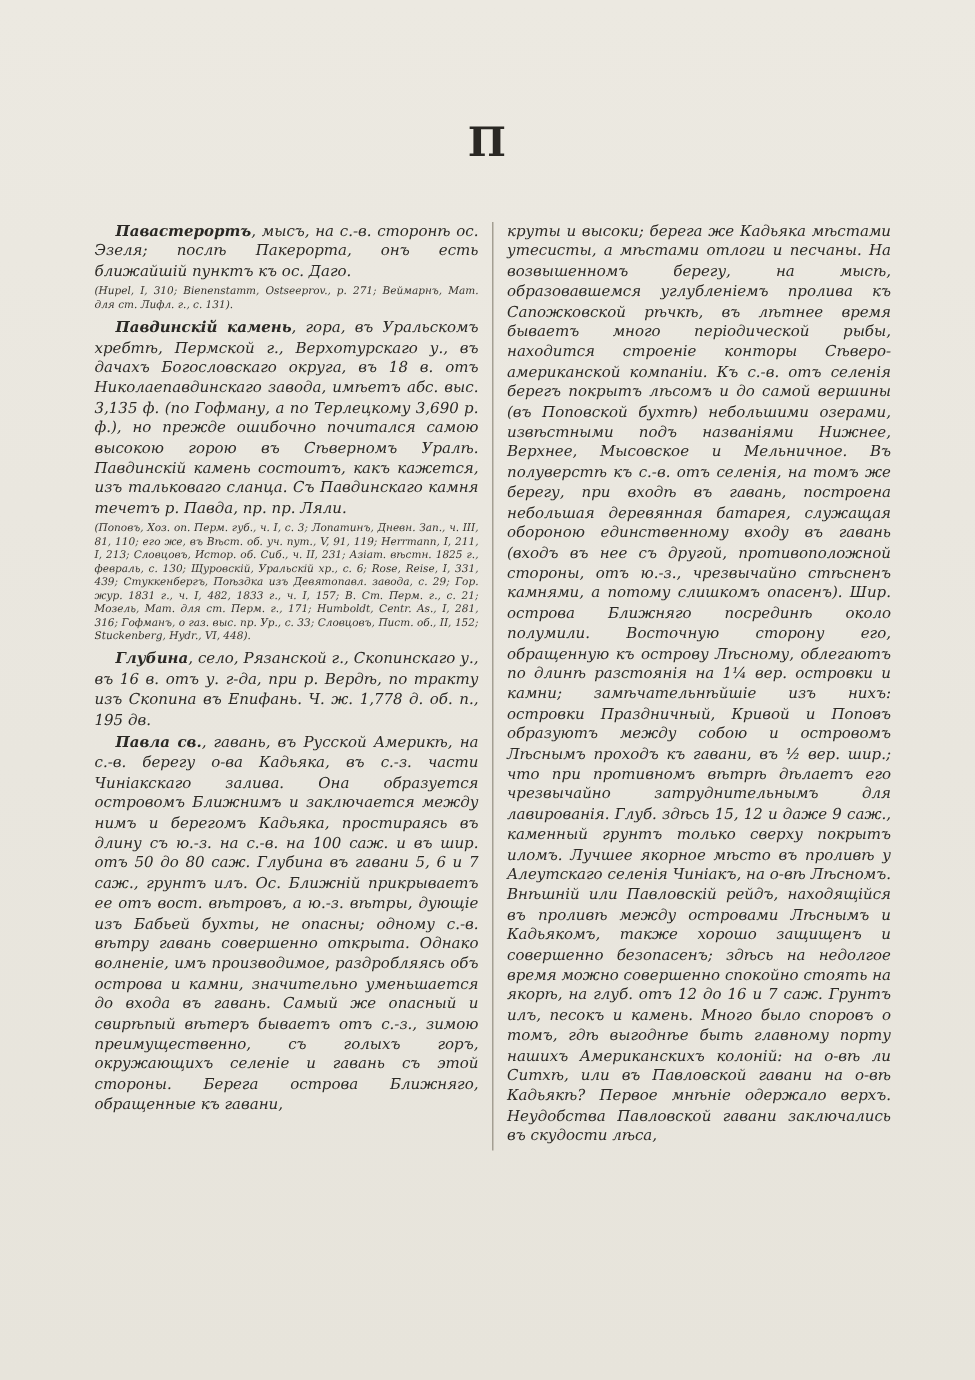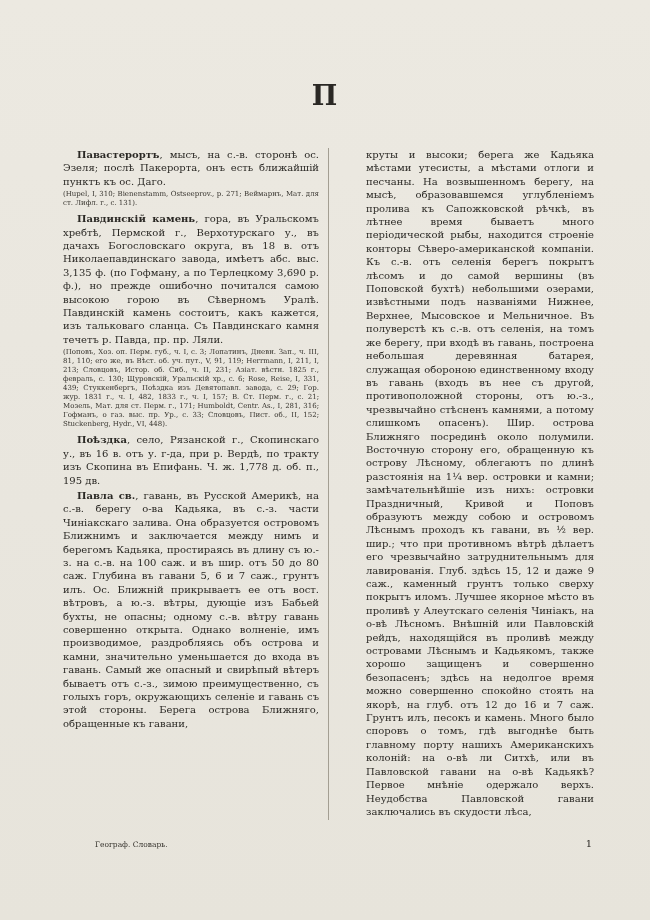--- a/index.html
+++ b/index.html
@@ -11,32 +11,32 @@
     -webkit-font-smoothing:antialiased;
   }
   .page{position:relative;width:650px;height:920px;overflow:hidden;
     background:linear-gradient(180deg,#ece9e1 0%,#e9e6de 55%,#e7e4db 100%);}
   .section-letter{
     position:absolute;top:80px;left:0;width:100%;
     text-align:center;font-size:27px;font-weight:bold;letter-spacing:1px;
   }
   .columns{
     position:absolute;top:148px;left:63px;width:533px;
-    display:flex;align-items:stretch;
+    display:flex;align-items:stretch;font-style:italic;
   }
   .col{width:256px;}
   .col-left{padding-right:9px;}
   .col-right{padding-left:9px;}
   .divider{width:1px;background:#a39e92;}
   p{margin:0;}
   .entry{
     font-size:10px;line-height:13.4px;text-align:justify;
     text-indent:14px;margin-bottom:2px;
   }
-  .entry.no-indent{text-indent:0;margin-left:28px;}
+  .entry.no-indent{text-indent:0;}
   .term{font-weight:bold;}
   .citation{
     font-size:7px;line-height:9px;text-align:justify;
     margin:2px 0 4px 0;color:#37342e;
   }
   .footer{
     position:absolute;top:840px;left:63px;width:533px;height:14px;
   }
   .footer-left{
     position:absolute;left:32px;top:0;font-size:7.5px;color:#37342e;
@@ -55,32 +55,28 @@
   <div class="columns">
 
     <div class="col col-left">
 
       <p class="entry"><span class="term">Павастерортъ</span><span>, мысъ, на с.-в. сторонѣ ос. Эзеля; послѣ Пакерорта, онъ есть ближайшій пунктъ къ ос. Даго.</span></p>
       <p class="citation">(Hupel, I, 310; Bienenstamm, Ostseeprov., p. 271; Веймарнъ, Мат. для ст. Лифл. г., с. 131).</p>
 
       <p class="entry"><span class="term">Павдинскій камень</span><span>, гора, въ Уральскомъ хребтѣ, Пермской г., Верхотурскаго у., въ дачахъ Богословскаго округа, въ 18 в. отъ Николаепавдинскаго завода, имѣетъ абс. выс. 3,135 ф. (по Гофману, а по Терлецкому 3,690 р. ф.), но прежде ошибочно почитался самою высокою горою въ Сѣверномъ Уралѣ. Павдинскій камень состоитъ, какъ кажется, изъ тальковаго сланца. Съ Павдинскаго камня течетъ р. Павда, пр. пр. Ляли.</span></p>
       <p class="citation">(Поповъ, Хоз. оп. Перм. губ., ч. I, с. 3; Лопатинъ, Дневн. Зап., ч. III, 81, 110; его же, въ Вѣст. об. уч. пут., V, 91, 119; Herrmann, I, 211, I, 213; Словцовъ, Истор. об. Сиб., ч. II, 231; Азіат. вѣстн. 1825 г., февраль, с. 130; Щуровскій, Уральскій хр., с. 6; Rose, Reise, I, 331, 439; Стуккенбергъ, Поѣздка изъ Девятопавл. завода, с. 29; Гор. жур. 1831 г., ч. I, 482, 1833 г., ч. I, 157; В. Ст. Перм. г., с. 21; Мозель, Мат. для ст. Перм. г., 171; Humboldt, Centr. As., I, 281, 316; Гофманъ, о газ. выс. пр. Ур., с. 33; Словцовъ, Пист. об., II, 152; Stuckenberg, Hydr., VI, 448).</p>
 
-      <p class="entry"><span class="term">Поѣздка</span><span>, село, Рязанской г., Скопинскаго у., въ 16 в. отъ у. г-да, при р. Вердѣ, по тракту изъ Скопина въ Епифань. Ч. ж. 1,778 д. об. п., 195 дв.</span></p>
+      <p class="entry"><span class="term">Глубина</span><span>, село, Рязанской г., Скопинскаго у., въ 16 в. отъ у. г-да, при р. Вердѣ, по тракту изъ Скопина въ Епифань. Ч. ж. 1,778 д. об. п., 195 дв.</span></p>
 
       <p class="entry"><span class="term">Павла св.</span><span>, гавань, въ Русской Америкѣ, на с.-в. берегу о-ва Кадьяка, въ с.-з. части Чиніакскаго залива. Она образуется островомъ Ближнимъ и заключается между нимъ и берегомъ Кадьяка, простираясь въ длину съ ю.-з. на с.-в. на 100 саж. и въ шир. отъ 50 до 80 саж. Глубина въ гавани 5, 6 и 7 саж., грунтъ илъ. Ос. Ближній прикрываетъ ее отъ вост. вѣтровъ, а ю.-з. вѣтры, дующіе изъ Бабьей бухты, не опасны; одному с.-в. вѣтру гавань совершенно открыта. Однако волненіе, имъ производимое, раздробляясь объ острова и камни, значительно уменьшается до входа въ гавань. Самый же опасный и свирѣпый вѣтеръ бываетъ отъ с.-з., зимою преимущественно, съ голыхъ горъ, окружающихъ селеніе и гавань съ этой стороны. Берега острова Ближняго, обращенные къ гавани,</span></p>
 
     </div>
 
     <div class="divider"></div>
 
     <div class="col col-right">
       <p class="entry no-indent">круты и высоки; берега же Кадьяка мѣстами утесисты, а мѣстами отлоги и песчаны. На возвышенномъ берегу, на мысѣ, образовавшемся углубленіемъ пролива къ Сапожковской рѣчкѣ, въ лѣтнее время бываетъ много періодической рыбы, находится строеніе конторы Сѣверо-американской компаніи. Къ с.-в. отъ селенія берегъ покрытъ лѣсомъ и до самой вершины (въ Поповской бухтѣ) небольшими озерами, извѣстными подъ названіями Нижнее, Верхнее, Мысовское и Мельничное. Въ полуверстѣ къ с.-в. отъ селенія, на томъ же берегу, при входѣ въ гавань, построена небольшая деревянная батарея, служащая обороною единственному входу въ гавань (входъ въ нее съ другой, противоположной стороны, отъ ю.-з., чрезвычайно стѣсненъ камнями, а потому слишкомъ опасенъ). Шир. острова Ближняго посрединѣ около полумили. Восточную сторону его, обращенную къ острову Лѣсному, облегаютъ по длинѣ разстоянія на 1¼ вер. островки и камни; замѣчательнѣйшіе изъ нихъ: островки Праздничный, Кривой и Поповъ образуютъ между собою и островомъ Лѣснымъ проходъ къ гавани, въ ½ вер. шир.; что при противномъ вѣтрѣ дѣлаетъ его чрезвычайно затруднительнымъ для лавированія. Глуб. здѣсь 15, 12 и даже 9 саж., каменный грунтъ только сверху покрытъ иломъ. Лучшее якорное мѣсто въ проливѣ у Алеутскаго селенія Чиніакъ, на о-вѣ Лѣсномъ. Внѣшній или Павловскій рейдъ, находящійся въ проливѣ между островами Лѣснымъ и Кадьякомъ, также хорошо защищенъ и совершенно безопасенъ; здѣсь на недолгое время можно совершенно спокойно стоять на якорѣ, на глуб. отъ 12 до 16 и 7 саж. Грунтъ илъ, песокъ и камень. Много было споровъ о томъ, гдѣ выгоднѣе быть главному порту нашихъ Американскихъ колоній: на о-вѣ ли Ситхѣ, или въ Павловской гавани на о-вѣ Кадьякѣ? Первое мнѣніе одержало верхъ. Неудобства Павловской гавани заключались въ скудости лѣса,</p>
     </div>
 
   </div>
 
-  <div class="footer">
-    <span class="footer-left">Географ. Словарь.</span>
-    <span class="footer-right">1</span>
-  </div>
 
 </div>
 
 </body></html>

